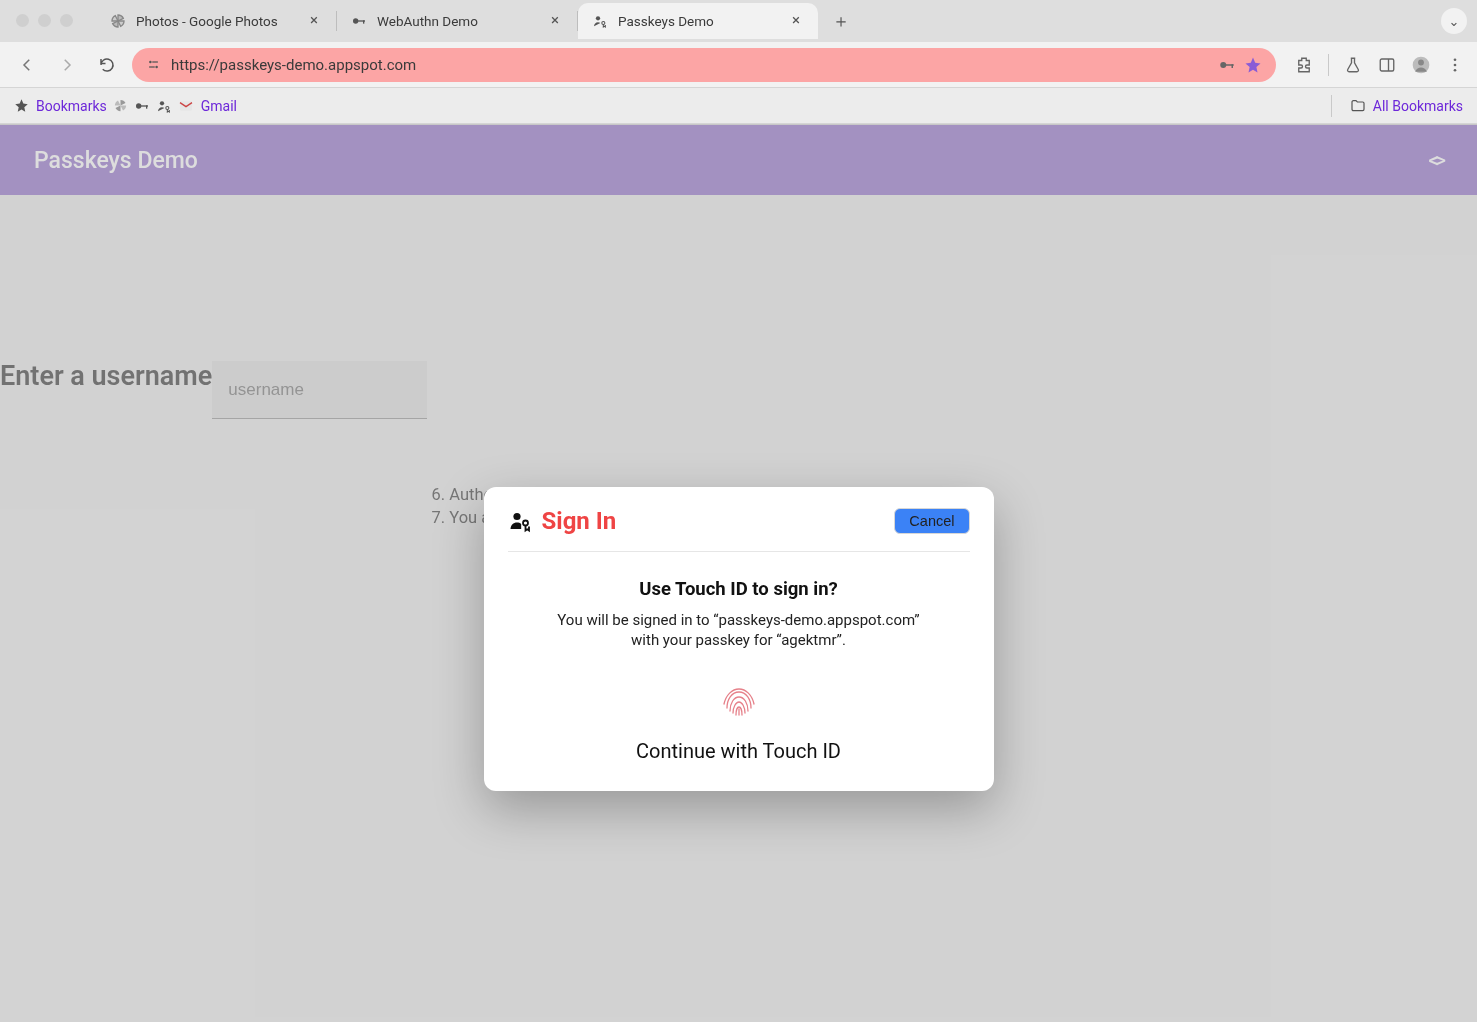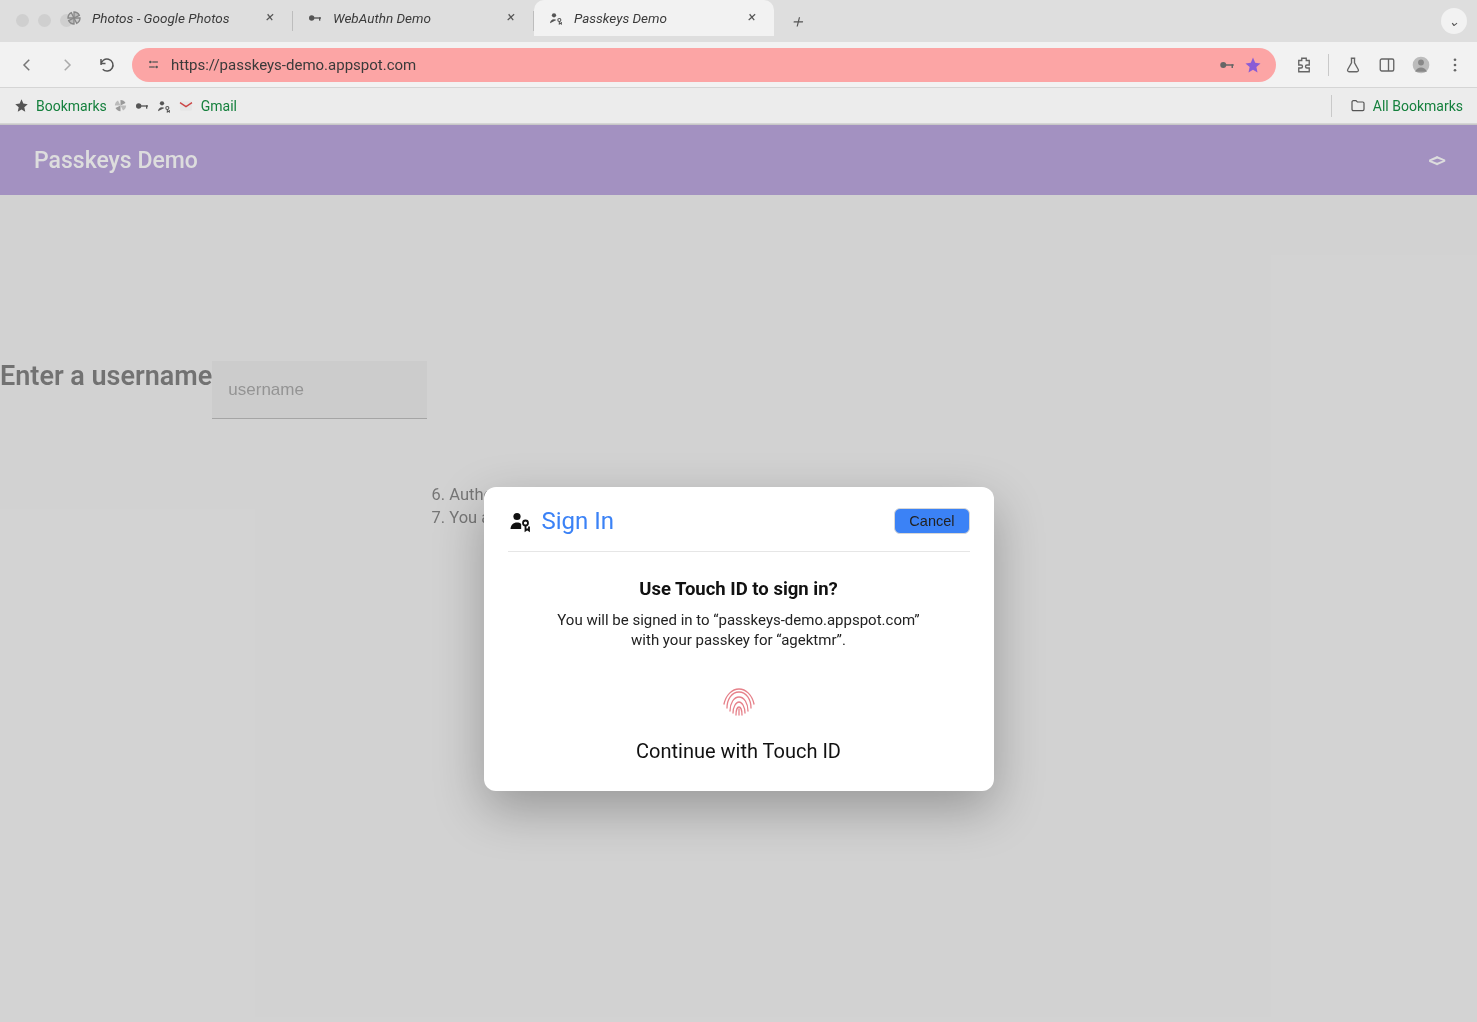--- a/index.html
+++ b/index.html
@@ -13,25 +13,24 @@
     height: 1022px;
   }
 
   
   .browser-chrome {
     background: #dedede;
     border-bottom: 1px solid #c8c8c8;
   }
   .tab-strip {
     display: flex;
-    align-items: flex-start;
+    align-items: center;
     height: 42px;
-    padding-left: 52px;
+    padding-left: 96px;
     position: relative;
-    font-style: italic;
   }
   .traffic-lights {
     position: absolute;
     left: 16px; top: 14px;
     display: flex; gap: 9px;
   }
   .traffic-lights span {
     width: 13px; height: 13px; border-radius: 50%;
     background: #cfcfcf;
   }
@@ -100,21 +99,21 @@
   .toolbar-right { display:flex; gap:14px; align-items:center; color:#555; padding-left:8px; }
   .toolbar-right .sep { width:1px; height:22px; background:#c9c9c9; }
   .toolbar-icon { width:20px; height:20px; display:flex; align-items:center; justify-content:center; font-size:16px; }
 
   .bookmarks-bar {
     display:flex; align-items:center;
     height:36px;
     padding:0 14px;
     background:#ececec;
     gap:6px;
-    color:#15803d; font-size:14px;
+    color:#6d28d9; font-size:14px;
     border-bottom:1px solid #d5d5d5;
   }
   .bm-item { display:flex; align-items:center; gap:7px; }
   .bm-right { margin-left:auto; display:flex; align-items:center; gap:18px; }
   .bm-sep { width:1px; height:22px; background:#c9c9c9; }
 
   
   .page {
     position:relative;
     background:#ececec;
@@ -172,21 +171,21 @@
     border-radius:12px;
     box-shadow:0 18px 50px rgba(0,0,0,0.28);
     padding:20px 24px 28px;
   }
   .modal-header {
     display:flex; align-items:center; justify-content:space-between;
     padding-bottom:16px;
     border-bottom:1px solid #e6e6e6;
   }
   .modal-title-wrap { display:flex; align-items:center; gap:10px; }
-  .modal-title { font-size:24px; font-weight:400; color:#3b82f6; }
+  .modal-title { font-size:24px; font-weight:700; color:#ef4444; }
   .modal-cancel {
     background:#3b82f6;
     border:1px solid #d7d7d7;
     border-radius:6px;
     padding:4px 14px;
     font-size:14.5px;
     color:#222;
     cursor:pointer;
   }
   .modal-body {

